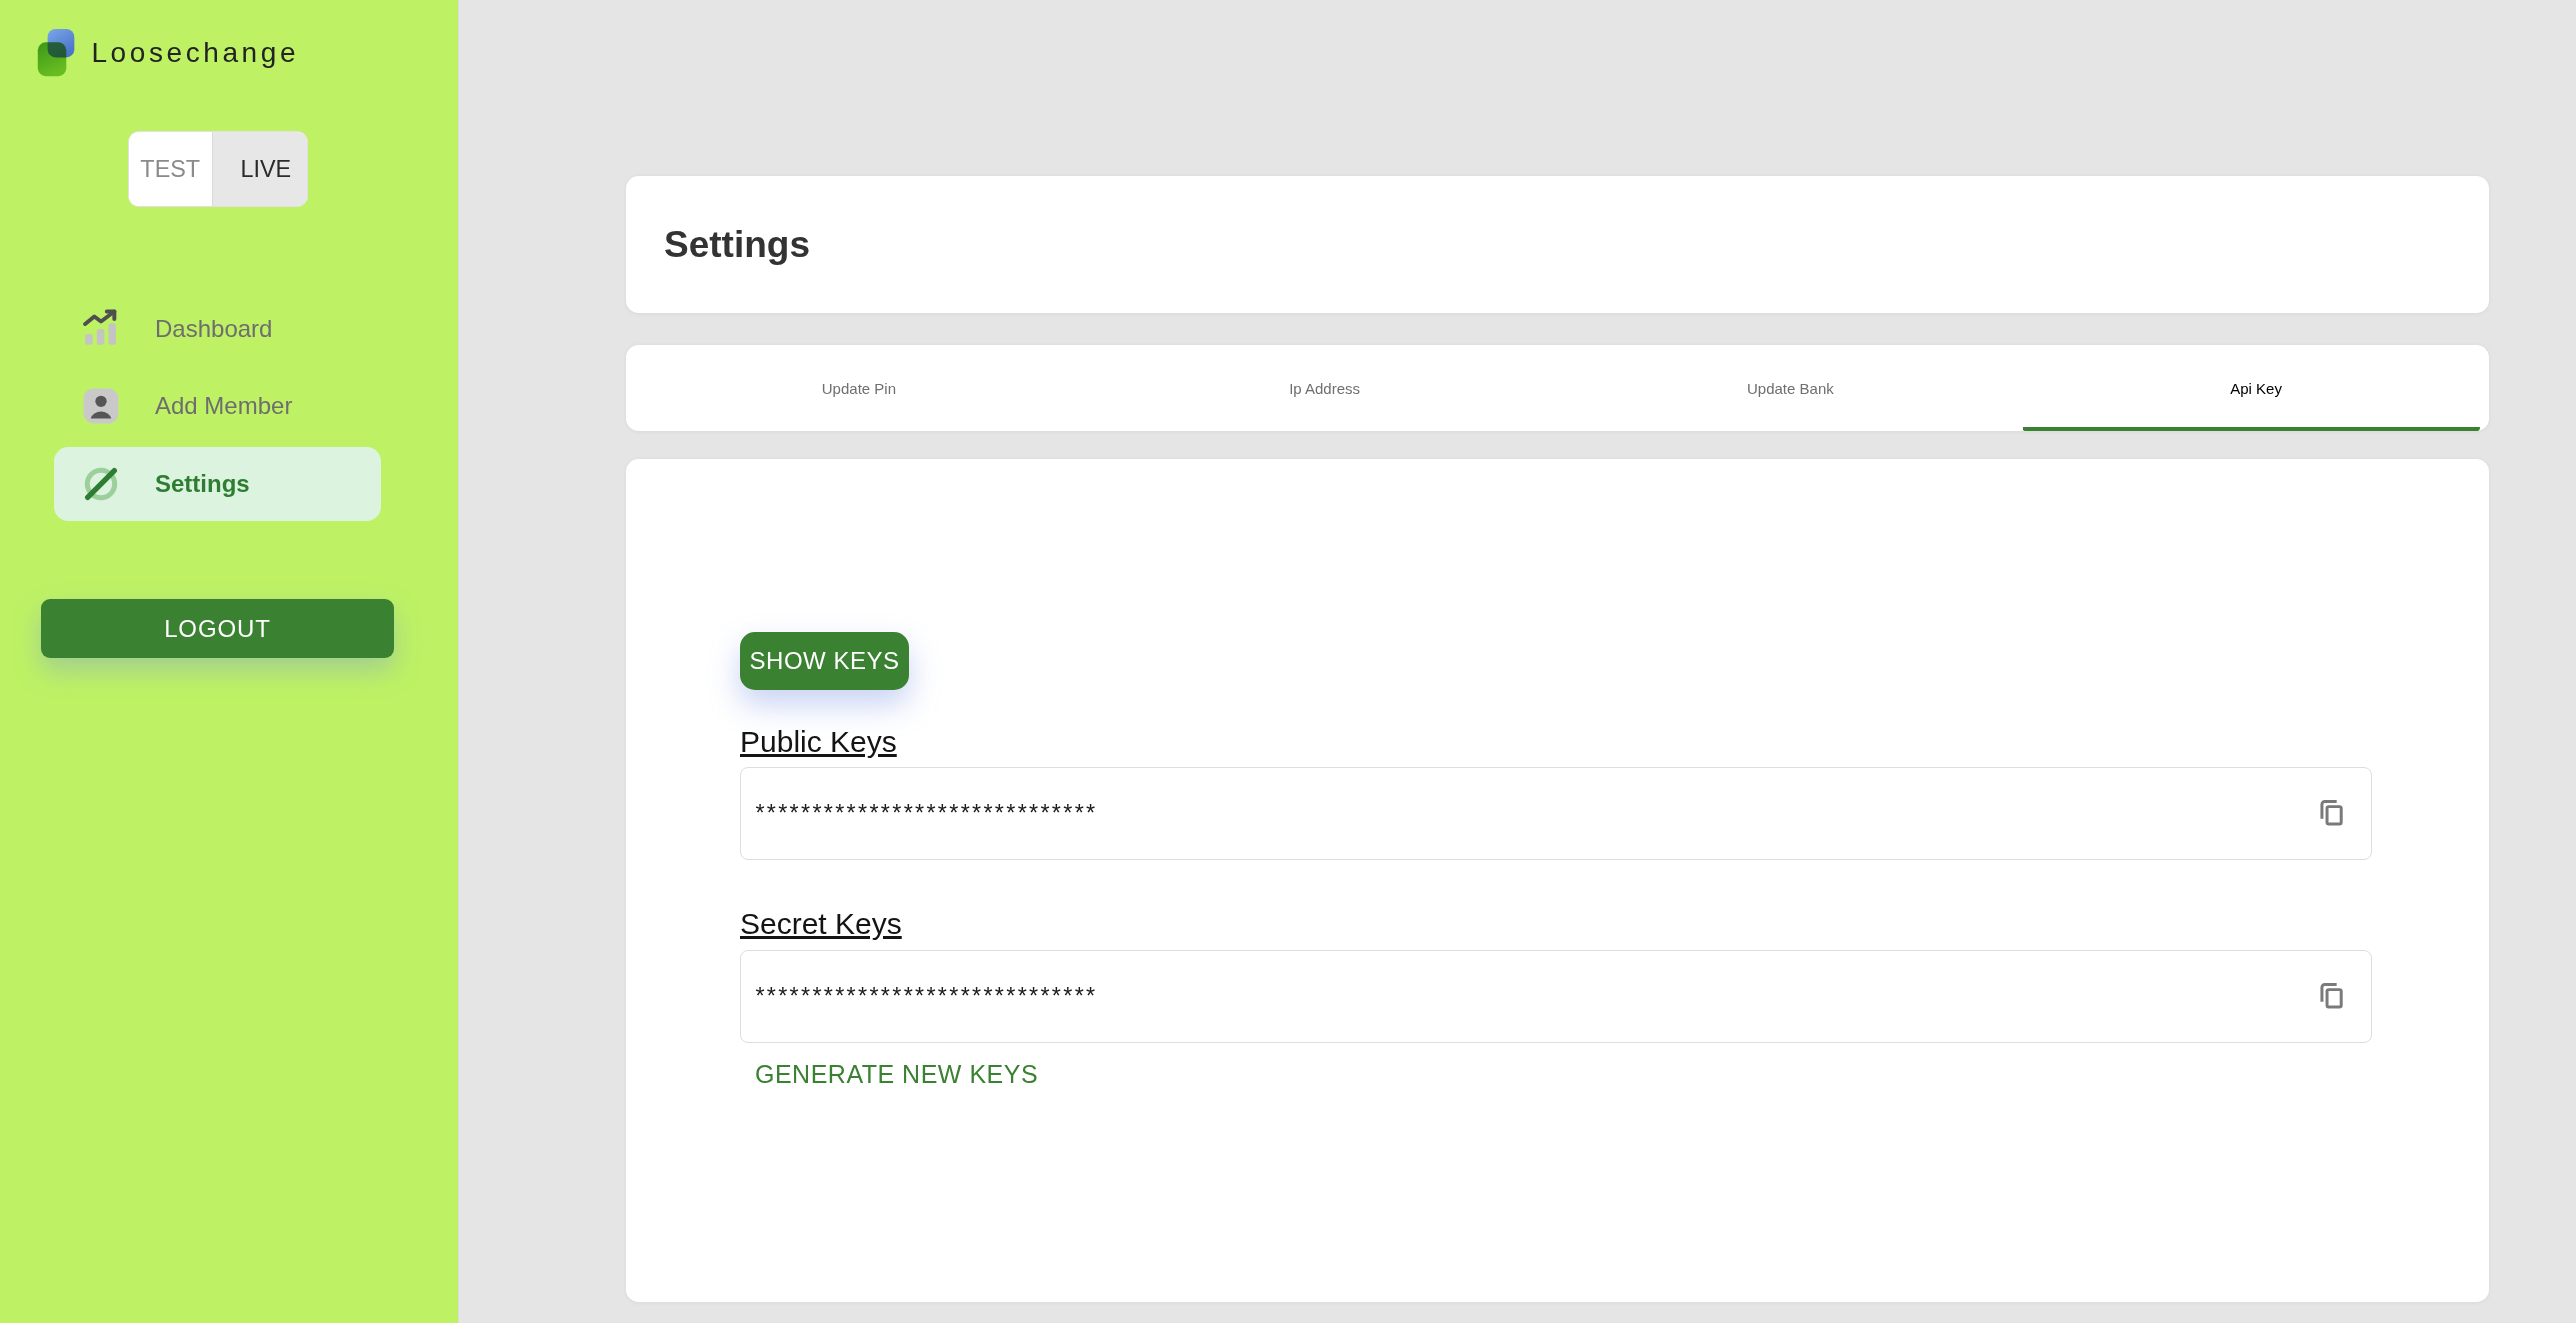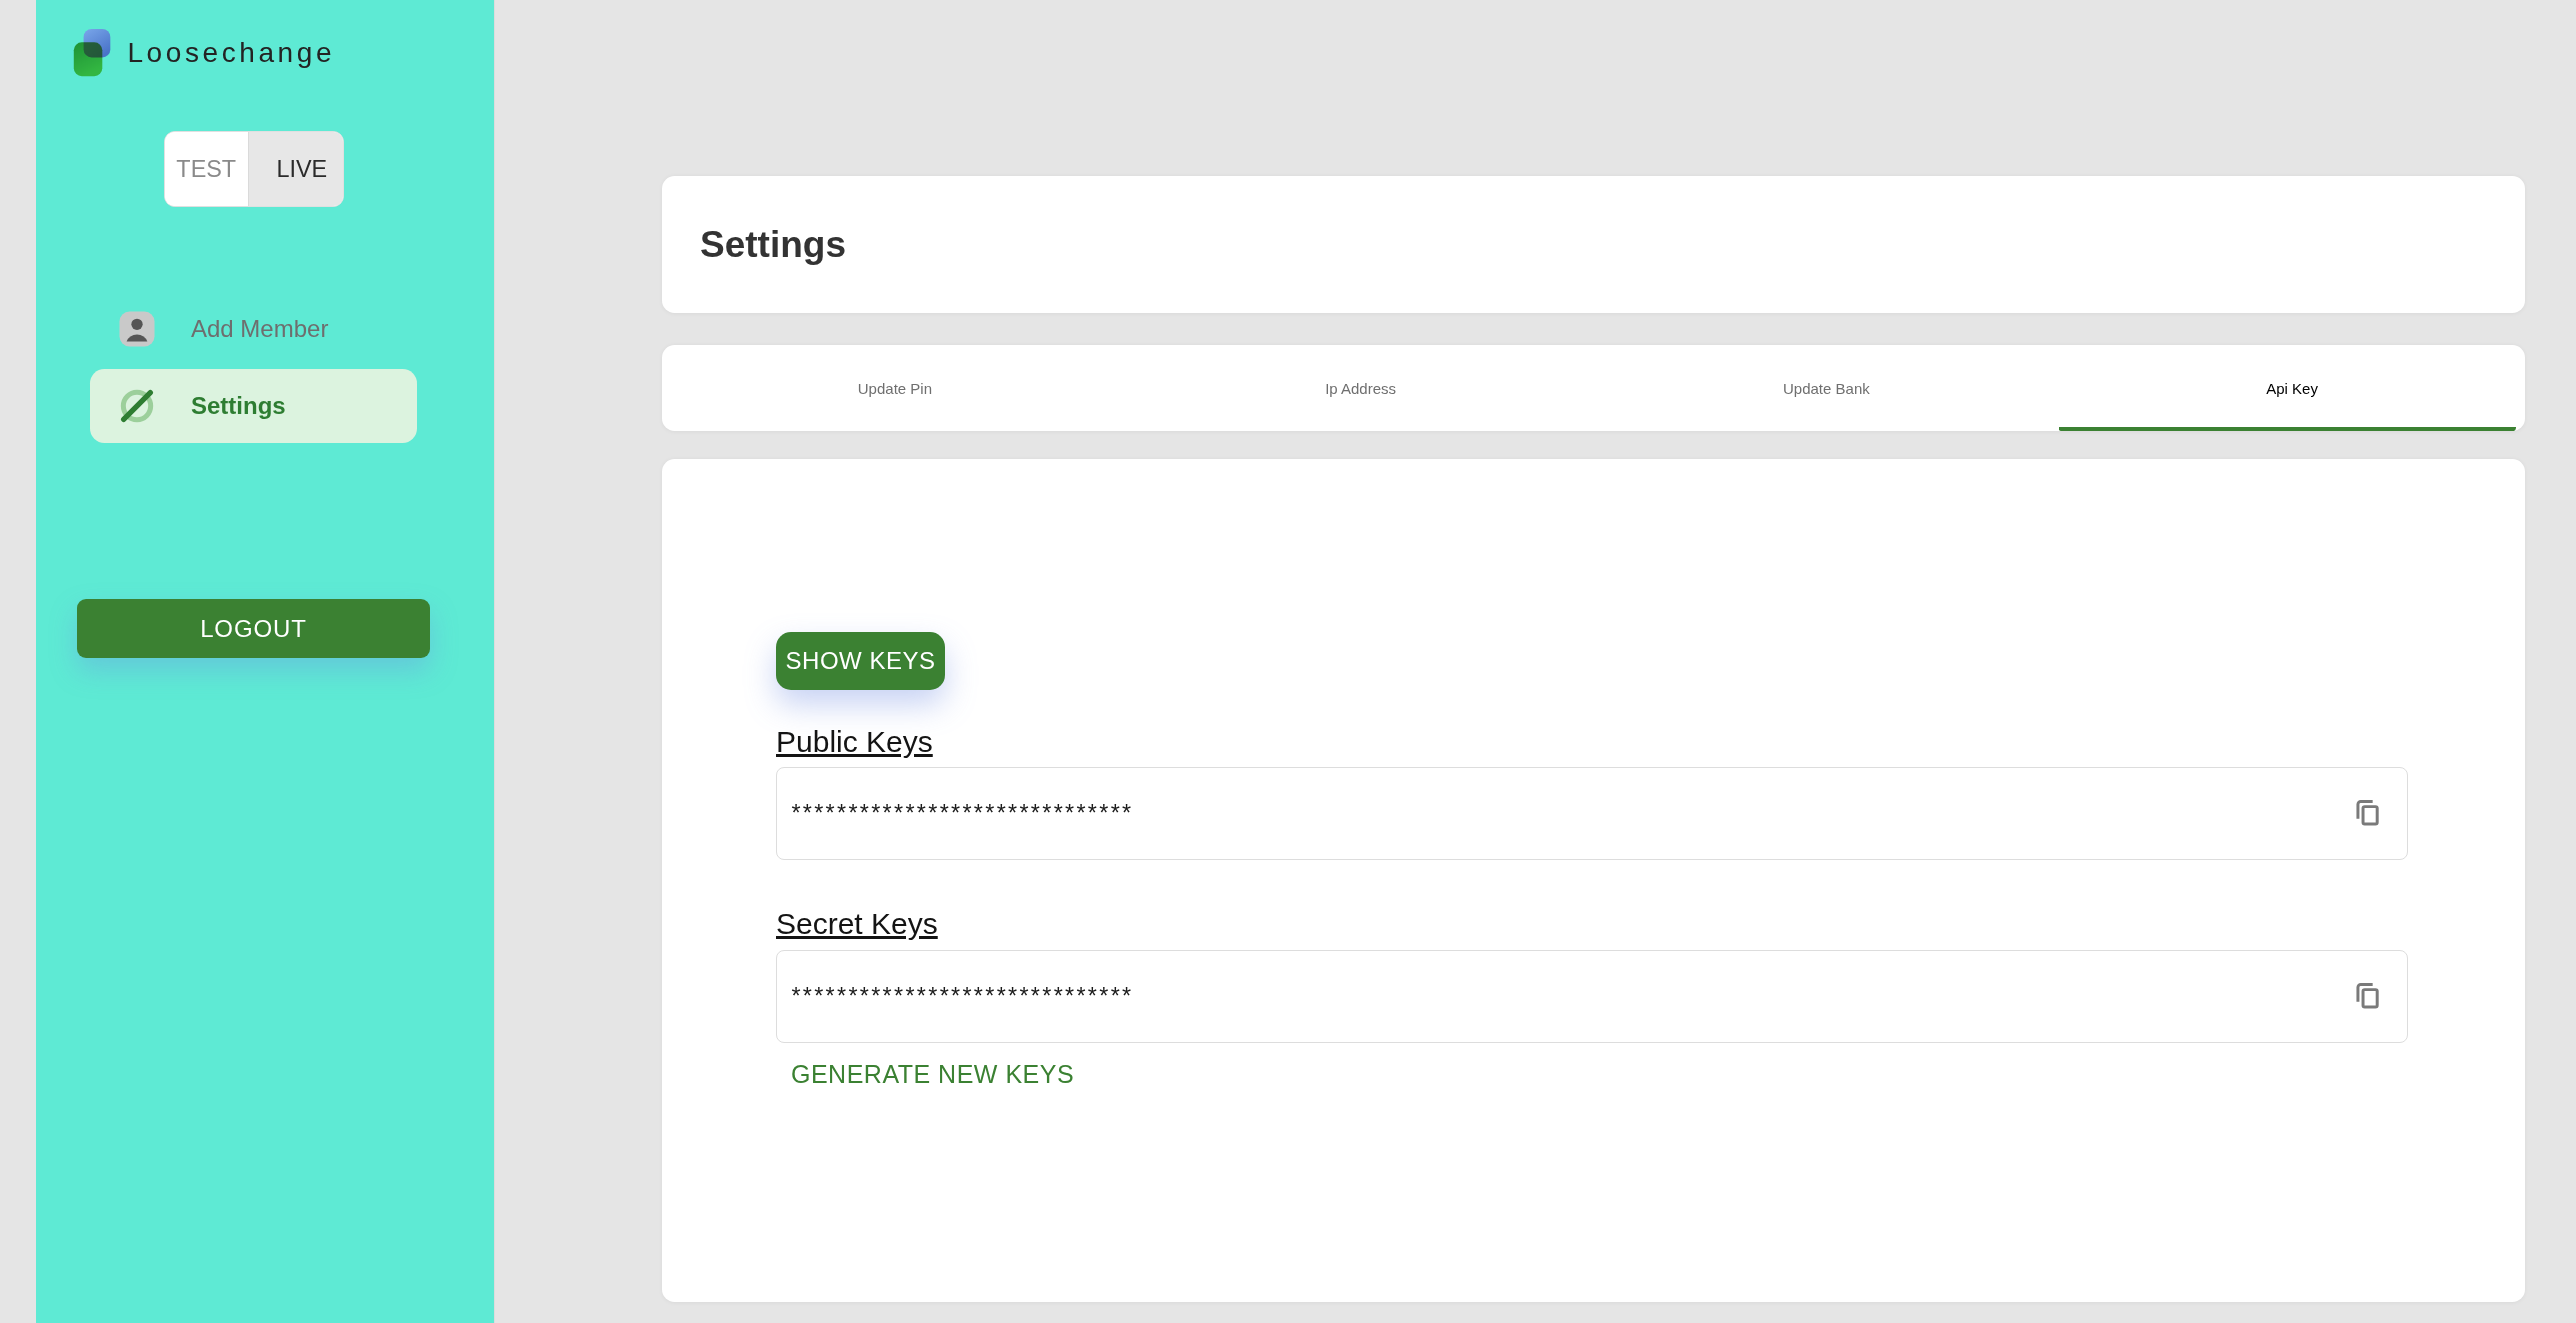--- a/index.html
+++ b/index.html
@@ -6,25 +6,24 @@
   html,body { width:2576px; height:1323px; overflow:hidden; }
   body {
     font-family:"Liberation Sans", sans-serif;
     background:#e5e5e5;
     display:flex;
   }
 
   
   .sidebar {
     width:459px; height:100%;
-    background:#5eead4;
+    background:#bef264;
     border-right:1.8px solid #dcdcdc;
     position:relative;
     flex-shrink:0;
-    margin-left:36px;
   }
   .logo-row {
     display:flex; align-items:center; gap:14.4px;
     padding:27px 0 0 36px;
   }
   .logo-text {
     font-size:28px; letter-spacing:3.6px; color:#232323; font-weight:500;
   }
   .env-toggle {
     position:absolute; left:128px; top:131px;
@@ -145,20 +144,32 @@
     <span class="logo-text">Loosechange</span>
   </div>
 
   <div class="env-toggle">
     <button class="env-seg">TEST</button>
     <button class="env-seg active">LIVE</button>
   </div>
 
   <div class="nav">
 
+    <div class="nav-item">
+      <span class="nav-icon">
+        <svg width="40" height="40" viewBox="0 0 24 24">
+          <rect x="2.5" y="15" width="4.5" height="6.5" rx="1.5" fill="#c4c4c4"></rect>
+          <rect x="9.5" y="12" width="4.5" height="9.5" rx="1.5" fill="#c4c4c4"></rect>
+          <rect x="16.5" y="8.5" width="4.5" height="13" rx="1.5" fill="#c4c4c4"></rect>
+          <polyline points="2.5,9 8,4.5 12,7.5 20,1.5" fill="none" stroke="#4f4f4f" stroke-width="2.4" stroke-linecap="round" stroke-linejoin="round"></polyline>
+          <polyline points="15.5,1.5 20,1.5 20,6" fill="none" stroke="#4f4f4f" stroke-width="2.4" stroke-linecap="round" stroke-linejoin="round"></polyline>
+        </svg>
+      </span>
+      <span class="nav-label">Dashboard</span>
+    </div>
 
     <div class="nav-item">
       <span class="nav-icon">
         <svg width="40" height="40" viewBox="0 0 24 24">
           <rect x="1.5" y="1.5" width="21" height="21" rx="6" fill="#c9c9c9"></rect>
           <circle cx="12" cy="9.2" r="3.4" fill="#555"></circle>
           <path d="M5.8,19.5 a6.4,5.6 0 0 1 12.4,0 z" fill="#555"></path>
         </svg>
       </span>
       <span class="nav-label">Add Member</span>

